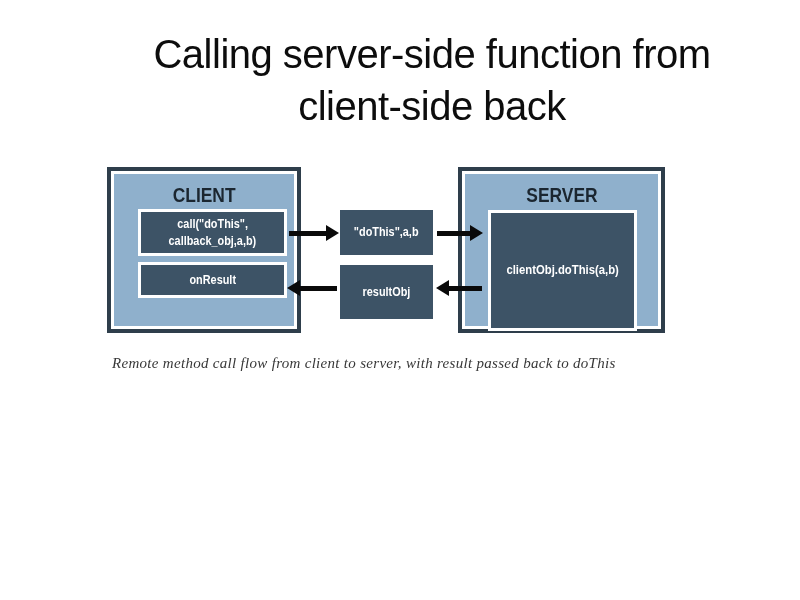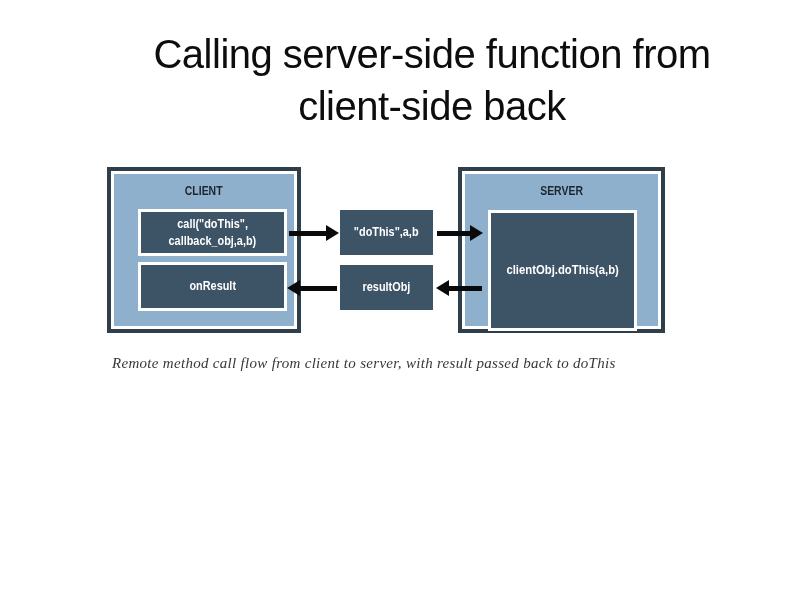--- a/index.html
+++ b/index.html
@@ -39,21 +39,21 @@
   .panel {
     position: absolute;
     box-sizing: border-box;
     border: 4px solid #2e3e4b;
     background: #8fb0cc;
     box-shadow: inset 0 0 0 3px #ffffff;
   }
   .panel-title {
     margin-top: 13px;
     text-align: center;
-    font-size: 12px;
+    font-size: 20px;
     font-weight: 700;
     color: #1b2630;
   }
   .client-panel { left: 107px; top: 167px; width: 194px; height: 166px; }
   .server-panel { left: 458px; top: 167px; width: 207px; height: 166px; }
 
   
   .node {
     position: absolute;
     box-sizing: border-box;
@@ -64,23 +64,23 @@
     align-items: center;
     justify-content: center;
     font-size: 12.5px;
     font-weight: 700;
     line-height: 1.3;
     text-align: center;
     z-index: 2;
   }
   .bordered { border: 3px solid #ffffff; }
   .call-box       { left: 138px; top: 209px; width: 149px; height: 47px; }
-  .onresult-box   { left: 138px; top: 262px; width: 149px; height: 49px; }
+  .onresult-box   { left: 138px; top: 262px; width: 149px; height: 36px; }
   .dothis-box     { left: 340px; top: 210px; width: 93px;  height: 45px; }
-  .resultobj-box  { left: 340px; top: 265px; width: 93px;  height: 45px; }
+  .resultobj-box  { left: 340px; top: 265px; width: 93px;  height: 54px; }
   .server-handler-box { left: 488px; top: 210px; width: 149px; height: 121px; font-size: 13px; }
 
   
   .cond {
     display: inline-block;
     transform: scaleX(0.87);
     transform-origin: 50% 50%;
     white-space: nowrap;
   }
 

